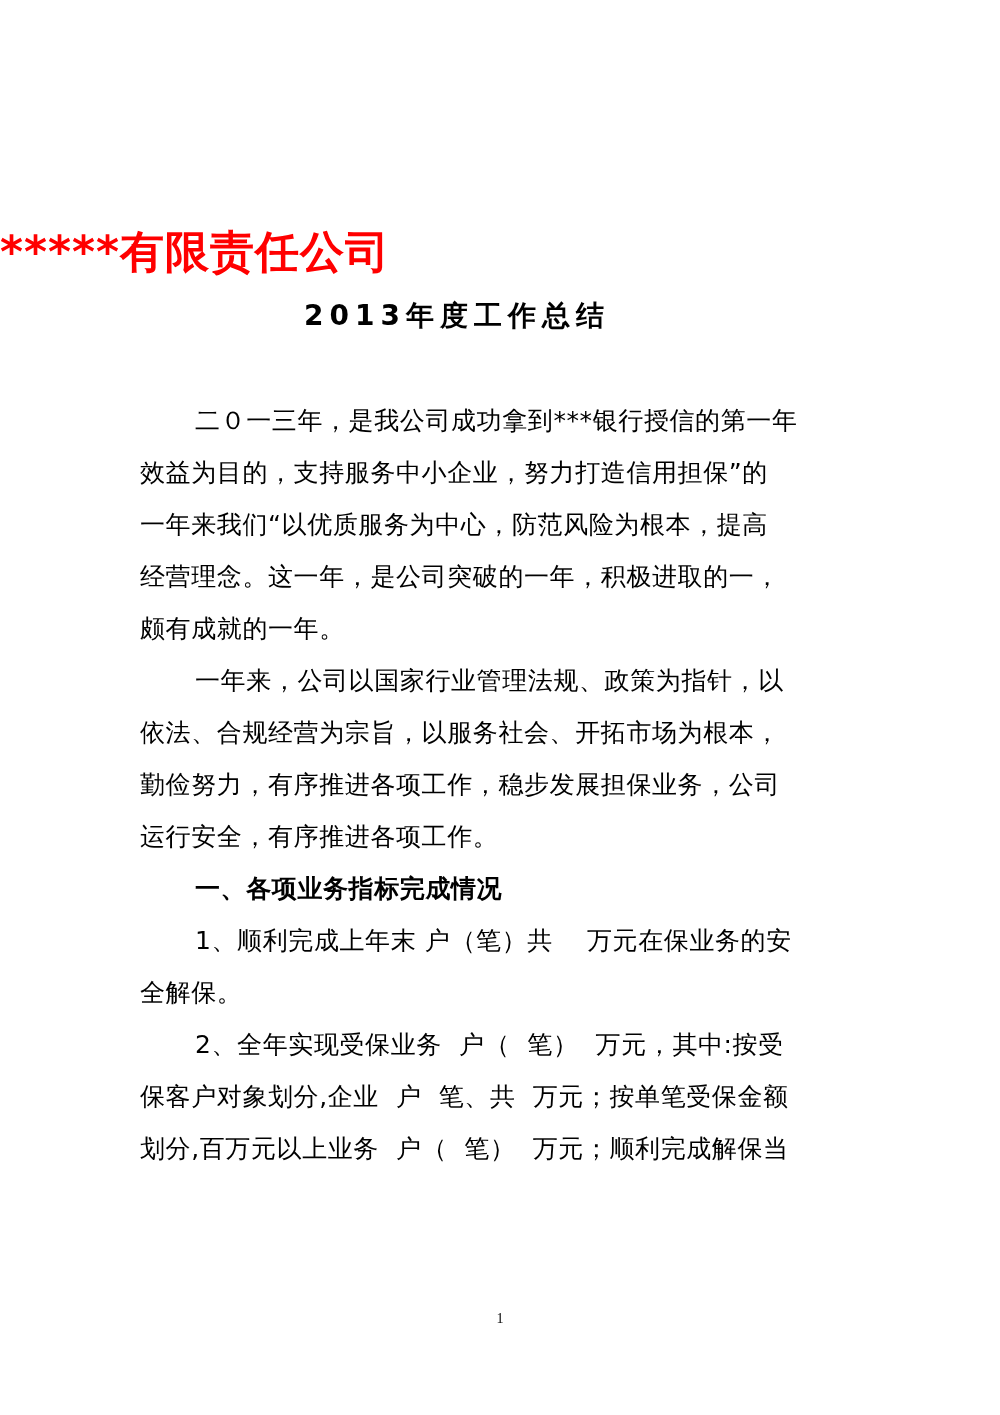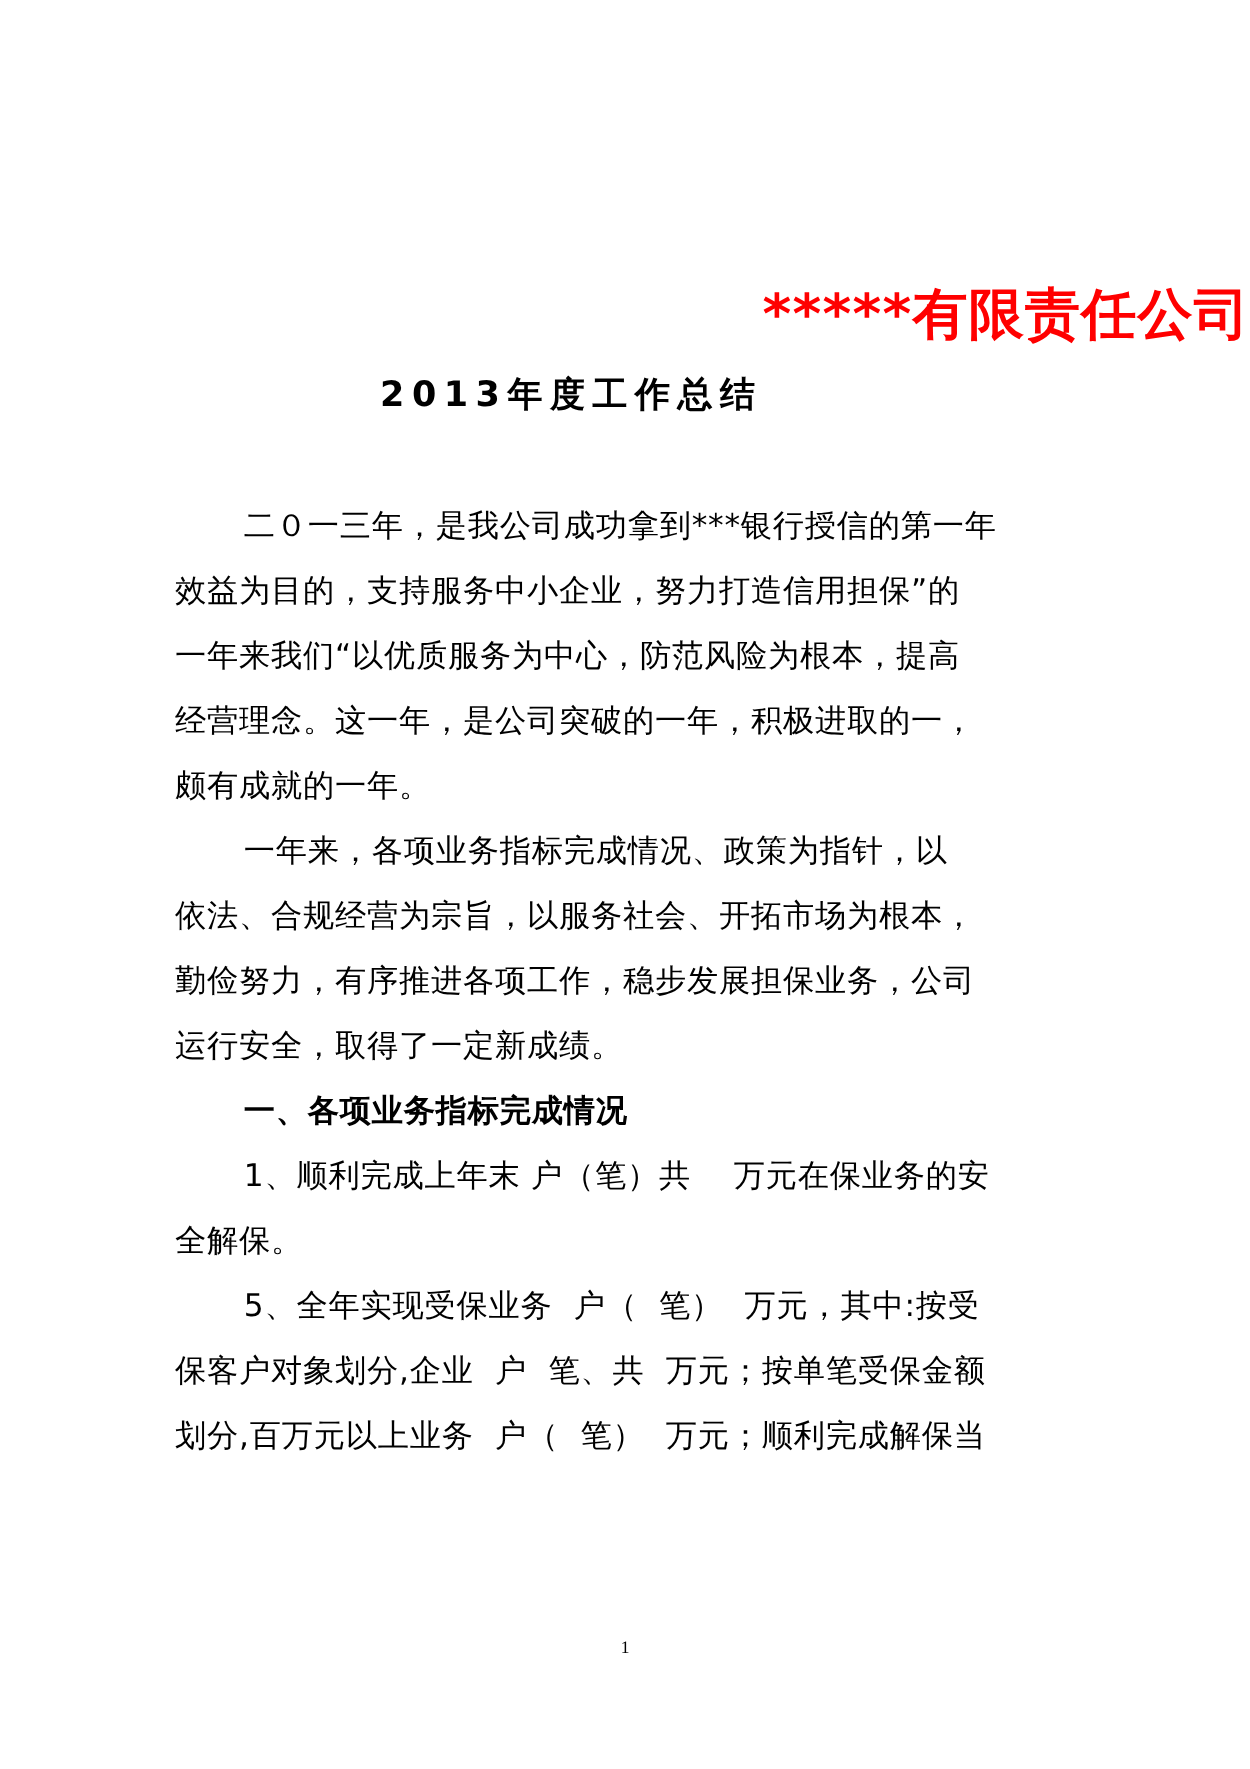--- a/index.html
+++ b/index.html
@@ -1,19 +1,19 @@
 <!DOCTYPE html>
 <html><head>
 <meta charset="utf-8">
 <style>
   html, body { margin: 0; padding: 0; background: #ffffff; }
   body { width: 1000px; height: 1415px; position: relative; overflow: hidden;
          font-family: "DejaVu Sans", "Liberation Sans", sans-serif; color: #000; }
   .page { position: absolute; left: 0; top: 0; width: 1000px; height: 1415px; background: #fff; }
-  .title { position: absolute; left: 0; width: 1000px; top: 222px; text-align: right;
+  .title { position: absolute; left: 0; width: 1000px; top: 222px; text-align: left;
            font-size: 44px; font-weight: bold; color: #ff0000; line-height: 60px; letter-spacing: 1px; }
   .subtitle { position: absolute; left: 0; width: 914px; top: 296px; text-align: center;
               font-size: 28px; font-weight: bold; color: #000; line-height: 40px; letter-spacing: 6px; }
   .body { position: absolute; left: 140px; top: 399px; width: 700px; }
   .line { display: block; height: 52px; line-height: 44px; font-size: 25px; white-space: pre;
           letter-spacing: 0.6px; }
   .indent { padding-left: 55px; }
   .heading { font-weight: bold; }
   .pagenum { position: absolute; left: 0; width: 1000px; top: 1311px; text-align: center;
              font-family: "Liberation Serif", serif; font-size: 14px; color: #000; }
@@ -25,29 +25,29 @@
   <div class="title">*****有限责任公司</div>
   <div class="subtitle">2013年度工作总结</div>
 
   <div class="body">
     <span class="line indent">二０一三年，是我公司成功拿到***银行授信的第一年</span>
     <span class="line">效益为目的，支持服务中小企业，努力打造信用担保”的</span>
     <span class="line">一年来我们“以优质服务为中心，防范风险为根本，提高</span>
     <span class="line">经营理念。这一年，是公司突破的一年，积极进取的一，</span>
     <span class="line">颇有成就的一年。</span>
 
-    <span class="line indent">一年来，各项业务指标完成情况、政策为指针，以</span>
+    <span class="line indent">一年来，公司以国家行业管理法规、政策为指针，以</span>
     <span class="line">依法、合规经营为宗旨，以服务社会、开拓市场为根本，</span>
     <span class="line">勤俭努力，有序推进各项工作，稳步发展担保业务，公司</span>
-    <span class="line">运行安全，取得了一定新成绩。</span>
+    <span class="line">运行安全，有序推进各项工作。</span>
 
     <span class="line indent heading">一、各项业务指标完成情况</span>
 
     <span class="line indent">1、顺利完成上年末 户（笔）共　 万元在保业务的安</span>
     <span class="line">全解保。</span>
 
-    <span class="line indent">5、全年实现受保业务  户（  笔）  万元，其中:按受</span>
+    <span class="line indent">2、全年实现受保业务  户（  笔）  万元，其中:按受</span>
     <span class="line">保客户对象划分,企业  户  笔、共  万元；按单笔受保金额</span>
     <span class="line">划分,百万元以上业务  户（  笔）  万元；顺利完成解保当</span>
   </div>
 
   <div class="pagenum">1</div>
 </div>
 
 </body></html>

